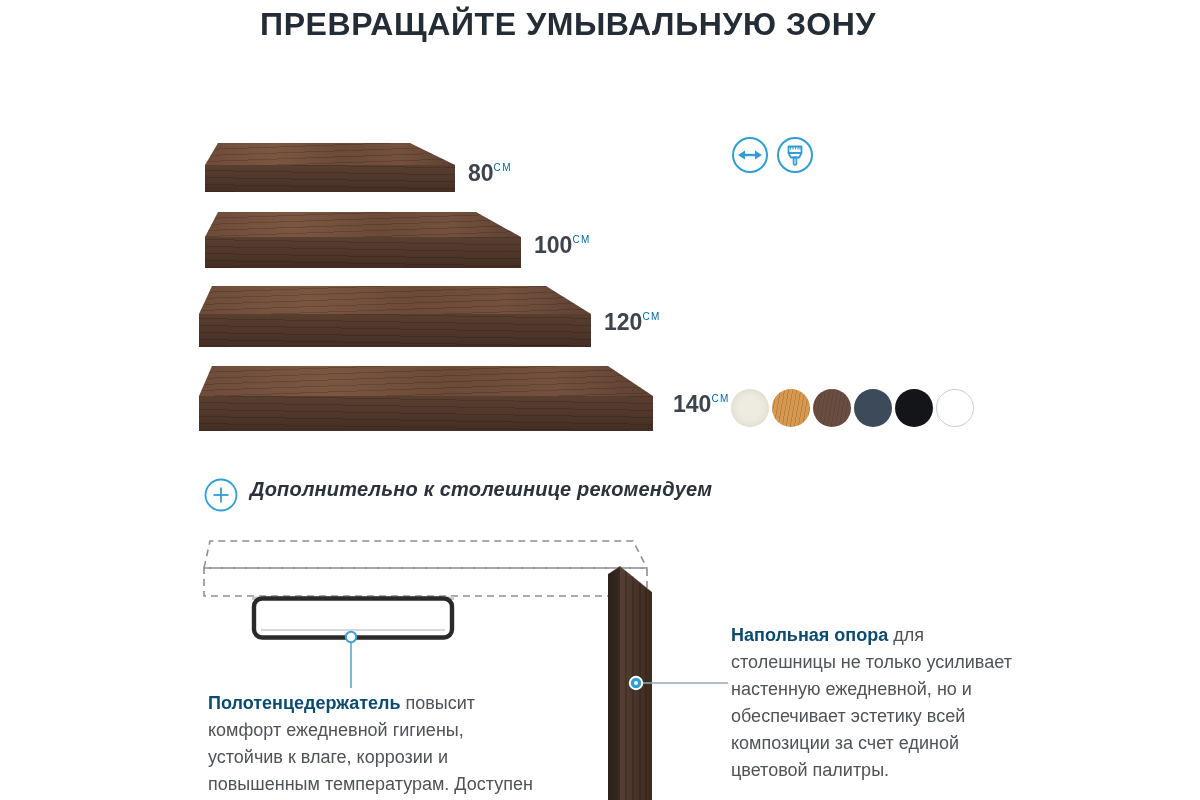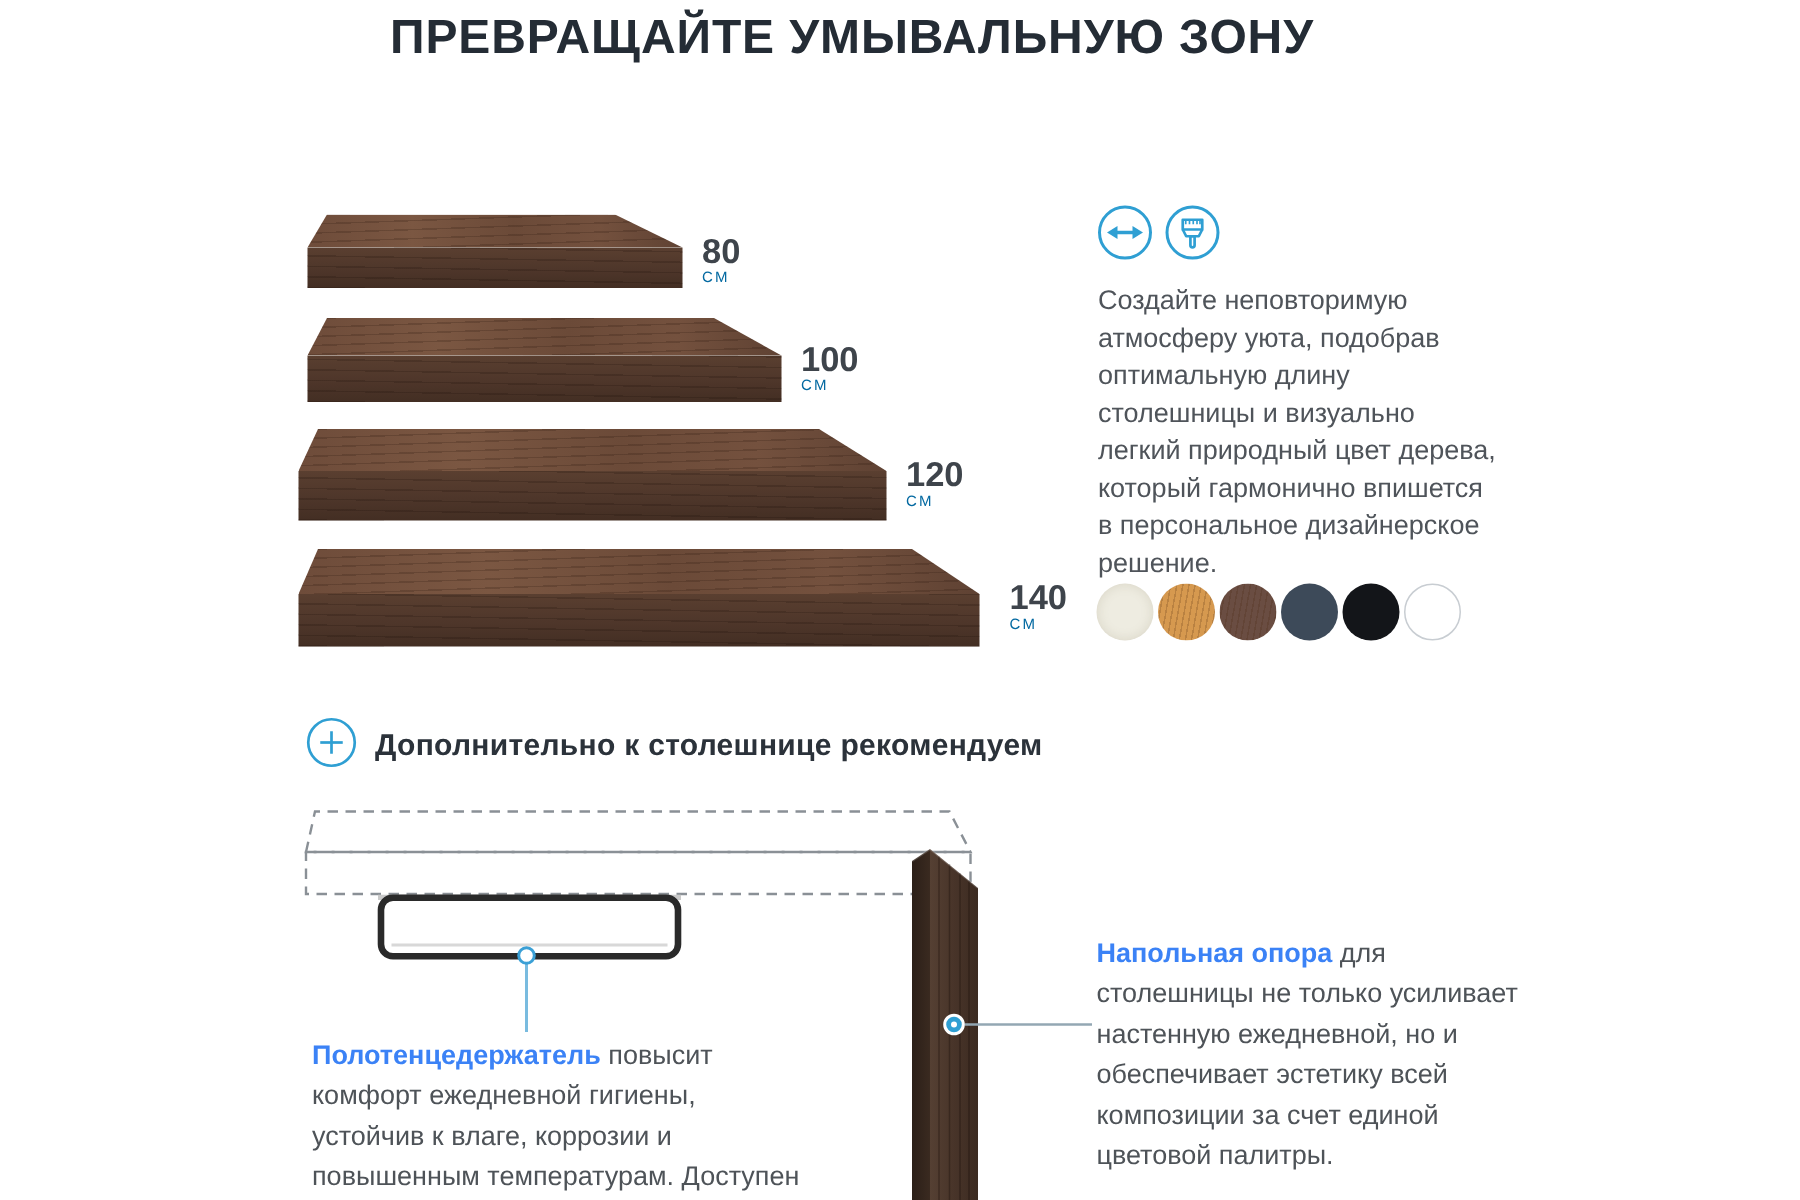--- a/index.html
+++ b/index.html
@@ -21,44 +21,44 @@
   }
   .board .front{
     background:
       repeating-linear-gradient(1deg, rgba(25,12,6,.20) 0 1px, rgba(0,0,0,0) 1px 7px),
       linear-gradient(180deg,#5a3f30 0%,#4e362a 55%,#432e23 100%);
   }
   .r1{left:205px;top:143px;} .r1 .board{width:250px;} .r1 .top{height:22px;} .r1 .front{height:27px;}
   .r2{left:205px;top:212px;} .r2 .board{width:316px;} .r2 .top{height:25px;} .r2 .front{height:31px;}
   .r3{left:199px;top:286px;} .r3 .board{width:392px;} .r3 .top{height:28px;} .r3 .front{height:33px;}
   .r4{left:199px;top:366px;gap:20px;} .r4 .board{width:454px;} .r4 .top{height:30px;} .r4 .front{height:35px;}
-  .size{display:flex;flex-direction:column;align-items:flex-start;transform:translateY(5px);}
+  .size{display:flex;align-items:flex-start;transform:translateY(5px);}
   .size .num{font-size:23px;font-weight:bold;color:#3e444b;line-height:24px;}
   .size .unit{font-size:10px;color:#0369a1;letter-spacing:1.6px;margin-top:1px;margin-left:0;}
 
   
   .feature-icons{position:absolute;left:731px;top:136px;display:flex;gap:7px;}
   .feature-icons svg{display:block;}
   .feature-par{position:absolute;left:732px;top:188px;width:268px;
                font-size:18px;line-height:25px;color:#4f545a;}
 
   .swatches{position:absolute;left:731px;top:389px;display:flex;gap:3px;}
   .swatch{width:38px;height:38px;border-radius:50%;flex:0 0 auto;}
   .swatch.grain{background-image:repeating-linear-gradient(100deg,rgba(70,35,10,.20) 0 1px,rgba(0,0,0,0) 1px 4px);}
   .swatch.soft{box-shadow:inset 0 0 8px rgba(120,110,80,.18);}
   .swatch.outlined{border:1px solid #c8cdd2;width:36px;height:36px;}
 
   
-  .rec-head{position:absolute;left:204px;top:478px;display:flex;align-items:center;gap:12px;}
+  .rec-head{position:absolute;left:204px;top:478px;display:flex;align-items:flex-start;gap:12px;font-style:italic;}
   .rec-head h2{margin:0;font-size:20px;font-weight:bold;color:#2b323a;letter-spacing:.2px;}
 
   .diagram{position:absolute;left:195px;top:530px;}
 
   .note{font-size:18px;line-height:27px;color:#4e5358;position:absolute;}
-  .note b{color:#3b82f6;}
+  .note b{color:#0c4a6e;}
   .note-towel{left:208px;top:690px;width:334px;}
   .note-support{left:731px;top:622px;width:288px;}
 </style>
 </head>
 <body>
 
 <div class="page">
 
   <div class="title">
     <div>ПРЕВРАЩАЙТЕ УМЫВАЛЬНУЮ ЗОНУ</div>
@@ -118,21 +118,20 @@
       <svg width="38" height="38" viewBox="0 0 38 38">
         <circle cx="19" cy="19" r="17" fill="none" stroke="#2f9fd3" stroke-width="2"></circle>
         <path d="M12.5 10.5 h13 v6.5 h-13 z" fill="none" stroke="#2f9fd3" stroke-width="1.8" stroke-linejoin="round"></path>
         <path d="M14.5 10.5 v3 M17 10.5 v3 M19.5 10.5 v3 M22 10.5 v3 M24 10.5 v3" stroke="#2f9fd3" stroke-width="1.1"></path>
         <path d="M12.5 17 L14.8 21.5 h8.4 L25.5 17" fill="none" stroke="#2f9fd3" stroke-width="1.8" stroke-linejoin="round"></path>
         <path d="M17.6 21.5 h2.8 v6 a1.4 1.4 0 0 1 -2.8 0 z" fill="none" stroke="#2f9fd3" stroke-width="1.8" stroke-linejoin="round"></path>
       </svg>
     </span>
   </div>
 
-  <div class="feature-par">Создайте неповторимую атмосферу уюта, подобрав оптимальную длину столешницы и визуально легкий природный цвет дерева, который гармонично впишется в персональное дизайнерское решение.</div>
 
   <div class="swatches">
     <span class="swatch soft" style="background-color: rgb(238, 236, 225);"></span>
     <span class="swatch grain" style="background-color: rgb(214, 153, 79);"></span>
     <span class="swatch grain" style="background-color: rgb(106, 77, 66);"></span>
     <span class="swatch" style="background-color: rgb(61, 74, 89);"></span>
     <span class="swatch" style="background-color: rgb(19, 21, 25);"></span>
     <span class="swatch outlined" style="background-color: rgb(255, 255, 255);"></span>
   </div>
 

